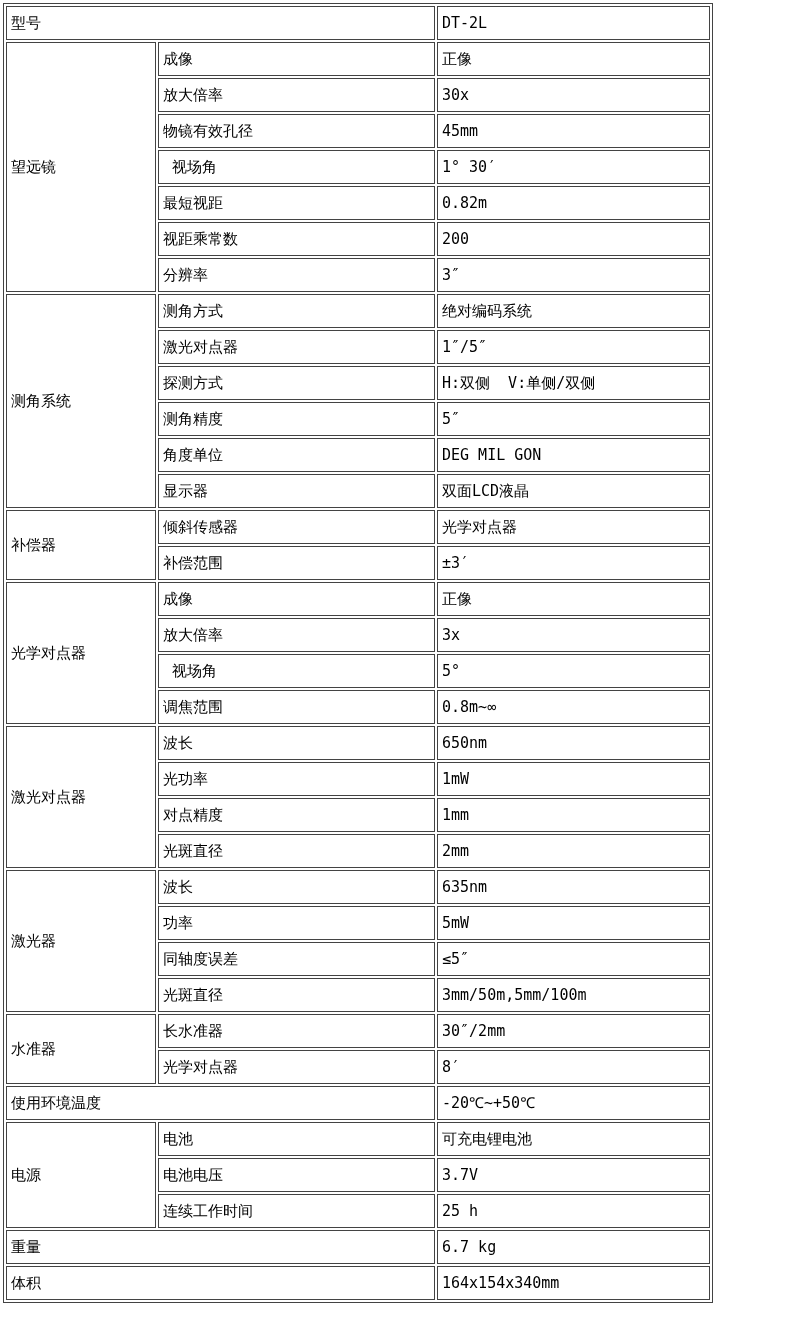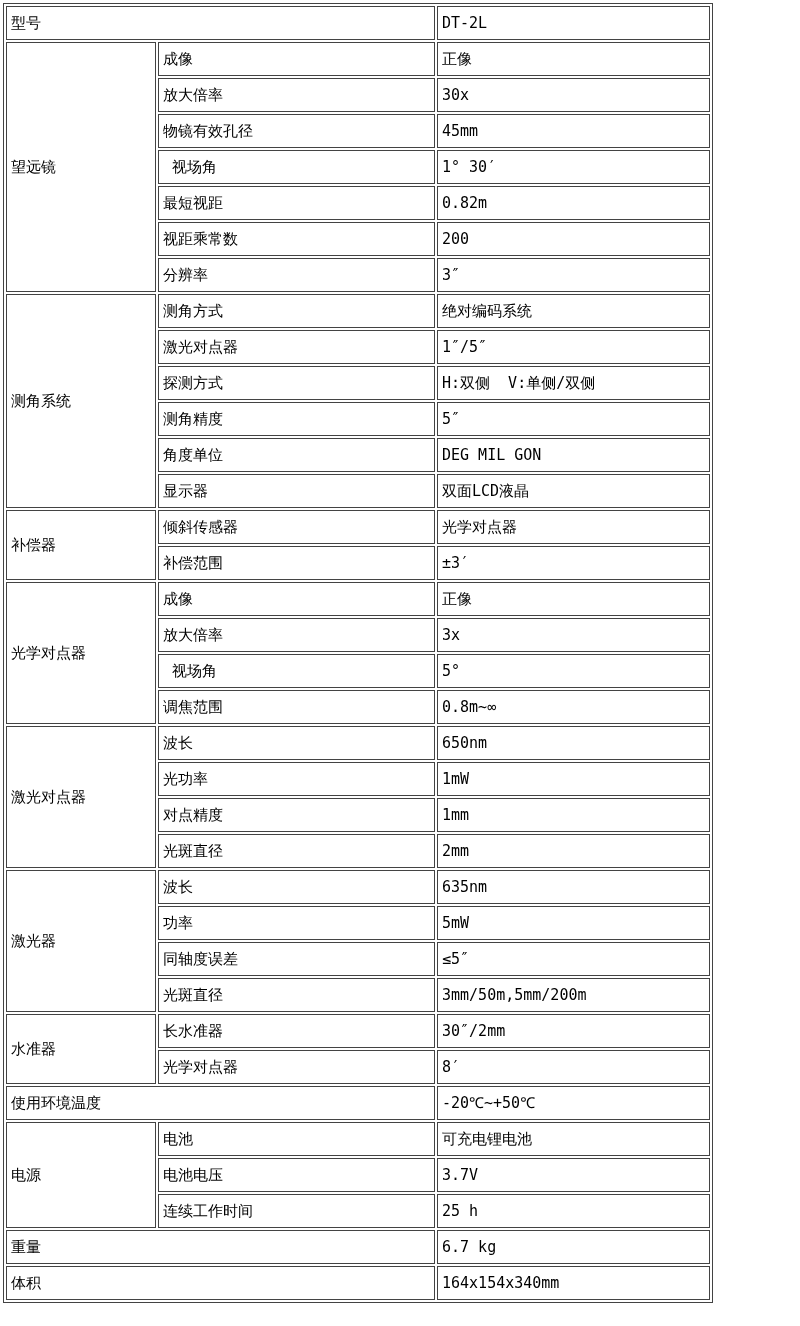--- a/index.html
+++ b/index.html
@@ -163,21 +163,21 @@
     <tr>
       <td>功率</td>
       <td>5mW</td>
     </tr>
     <tr>
       <td>同轴度误差</td>
       <td>≤5″</td>
     </tr>
     <tr>
       <td>光斑直径</td>
-      <td>3mm/50m,5mm/200m</td>
+      <td>3mm/50m,5mm/100m</td>
     </tr>
 
     <tr>
       <td rowspan="2">水准器</td>
       <td>长水准器</td>
       <td>30″/2mm</td>
     </tr>
     <tr>
       <td>光学对点器</td>
       <td>8′</td>

